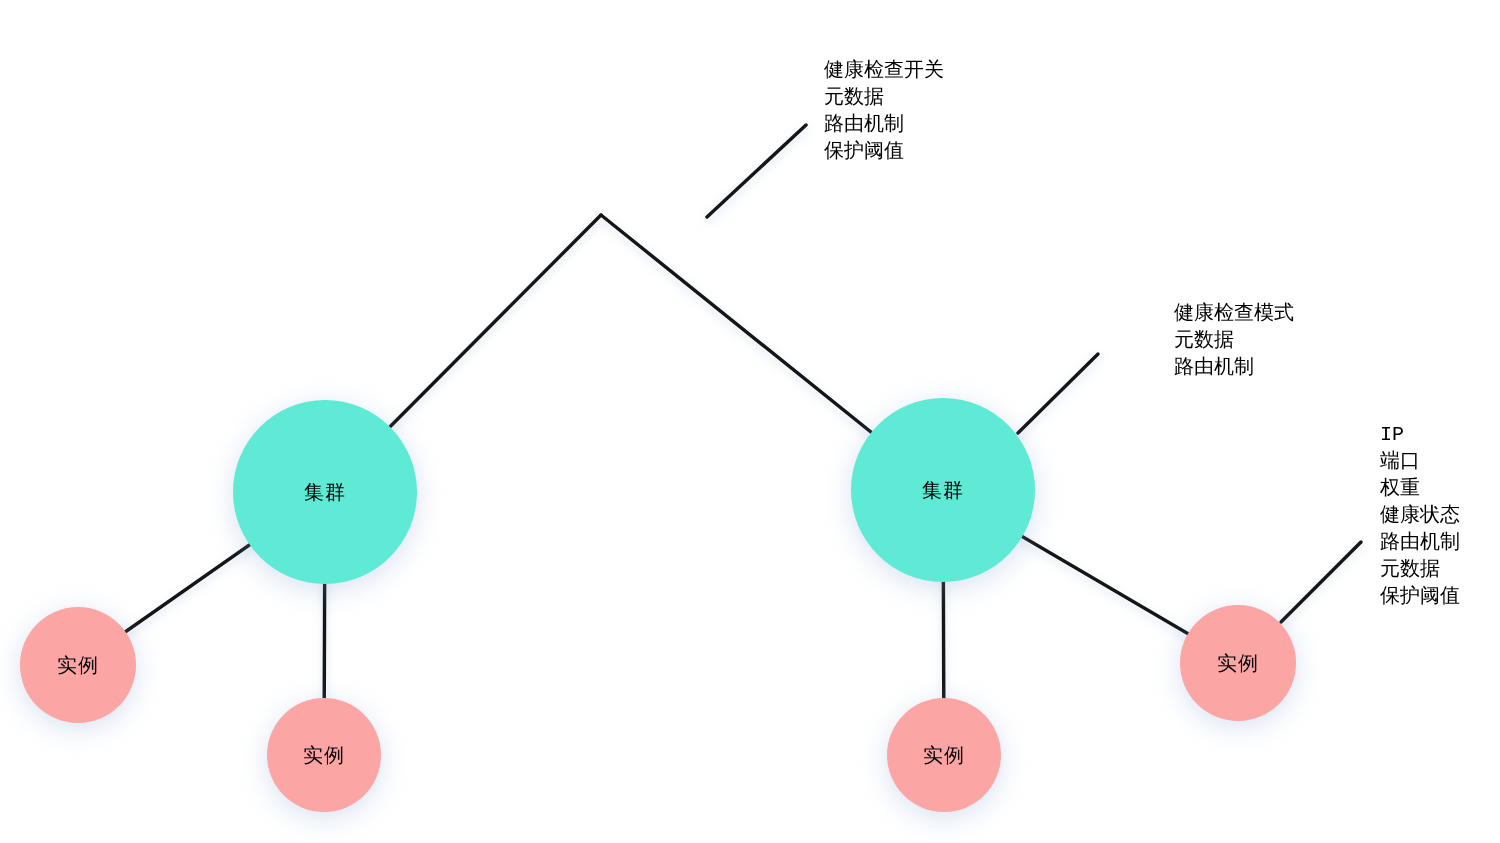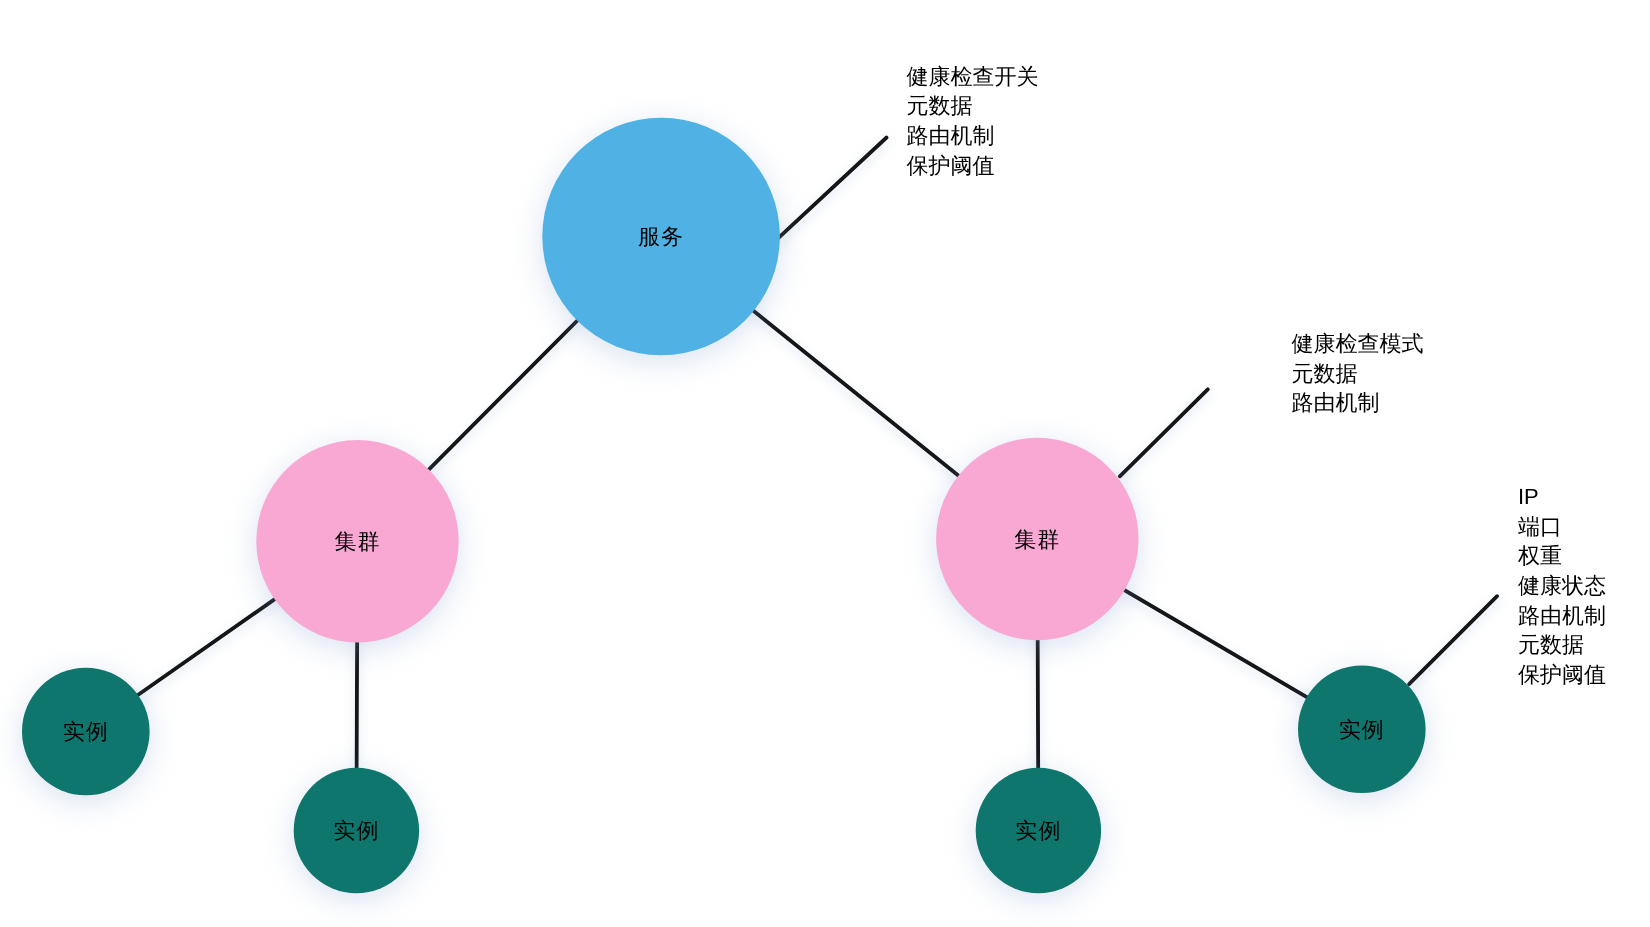--- a/index.html
+++ b/index.html
@@ -28,30 +28,31 @@
     display: flex;
     align-items: center;
     justify-content: center;
     color: #000000;
     font-size: 20px;
     font-weight: 500;
     letter-spacing: 1px;
     filter: drop-shadow(0 6px 14px rgba(130, 160, 210, 0.30));
   }
   .node.service  { background: #50b2e4; }
-  .node.cluster  { background: #f9a8d4; }
-  .node.instance { background: #0f766e; }
+  .node.cluster  { background: #5eead4; }
+  .node.instance { background: #fca5a5; }
 
   .annotation {
     position: absolute;
     color: #000000;
     font-size: 20px;
     font-weight: 500;
     line-height: 27px;
     white-space: nowrap;
+    font-family: Liberation Mono, monospace;
   }
 </style>
 </head>
 <body>
 
 <div class="canvas">
 
   <svg class="edges" viewBox="0 0 1500 843" xmlns="http://www.w3.org/2000/svg">
     <defs>
       <filter id="soft" x="-30%" y="-30%" width="160%" height="160%">
@@ -64,23 +65,20 @@
       <line x1="601" y1="215" x2="943" y2="490"></line>
       <line x1="325" y1="492" x2="78" y2="665"></line>
       <line x1="325" y1="492" x2="324" y2="755"></line>
       <line x1="1018" y1="433" x2="1098" y2="354"></line>
       <line x1="943" y1="490" x2="944" y2="755"></line>
       <line x1="943" y1="490" x2="1238" y2="663"></line>
       <line x1="1281" y1="622" x2="1361" y2="542"></line>
     </g>
   </svg>
 
-  <div class="node service" style="left:493px; top:107px; width:216px; height:216px;">
-    <span>服务</span>
-  </div>
 
   <div class="node cluster" style="left:233px; top:400px; width:184px; height:184px;">
     <span>集群</span>
   </div>
 
   <div class="node cluster" style="left:851px; top:398px; width:184px; height:184px;">
     <span>集群</span>
   </div>
 
   <div class="node instance" style="left:20px; top:607px; width:116px; height:116px;">
@@ -105,21 +103,21 @@
     <div>路由机制</div>
     <div>保护阈值</div>
   </div>
 
   <div class="annotation" style="left:1174px; top:300px;">
     <div>健康检查模式</div>
     <div>元数据</div>
     <div>路由机制</div>
   </div>
 
-  <div class="annotation" style="left:1380px; top:439px;">
+  <div class="annotation" style="left:1380px; top:421px;">
     <div>IP</div>
     <div>端口</div>
     <div>权重</div>
     <div>健康状态</div>
     <div>路由机制</div>
     <div>元数据</div>
     <div>保护阈值</div>
   </div>
 
 </div>

